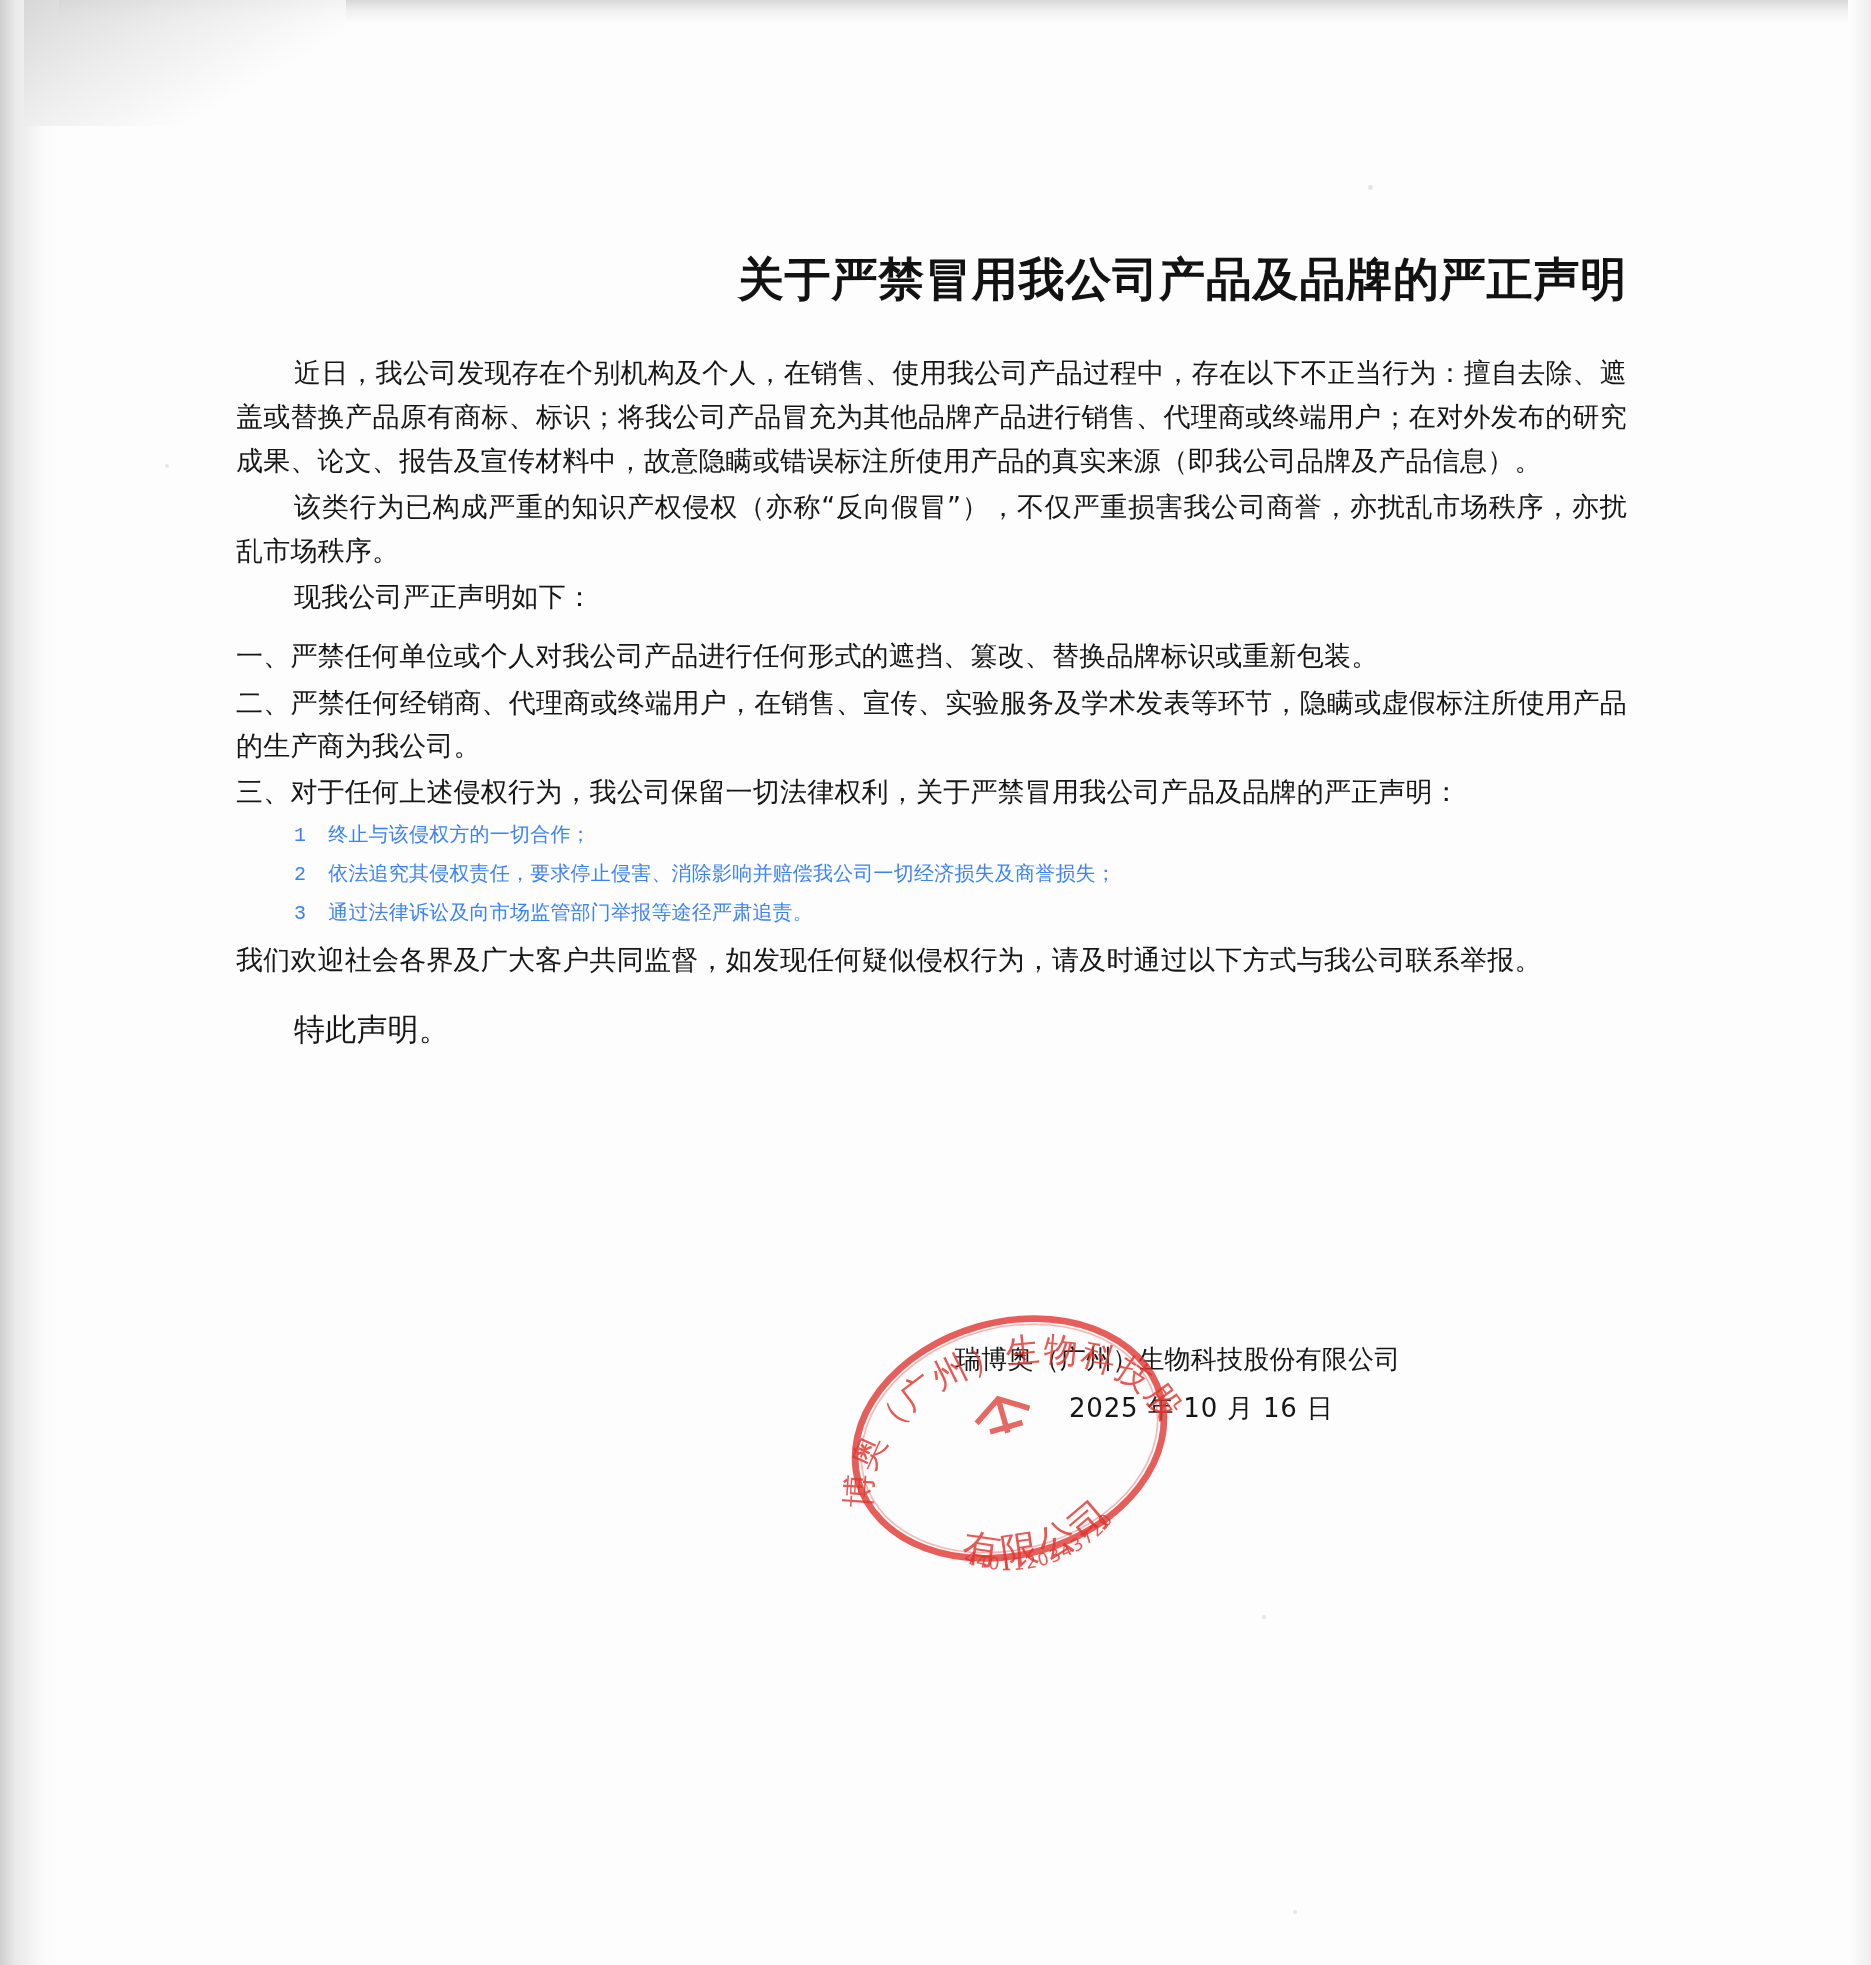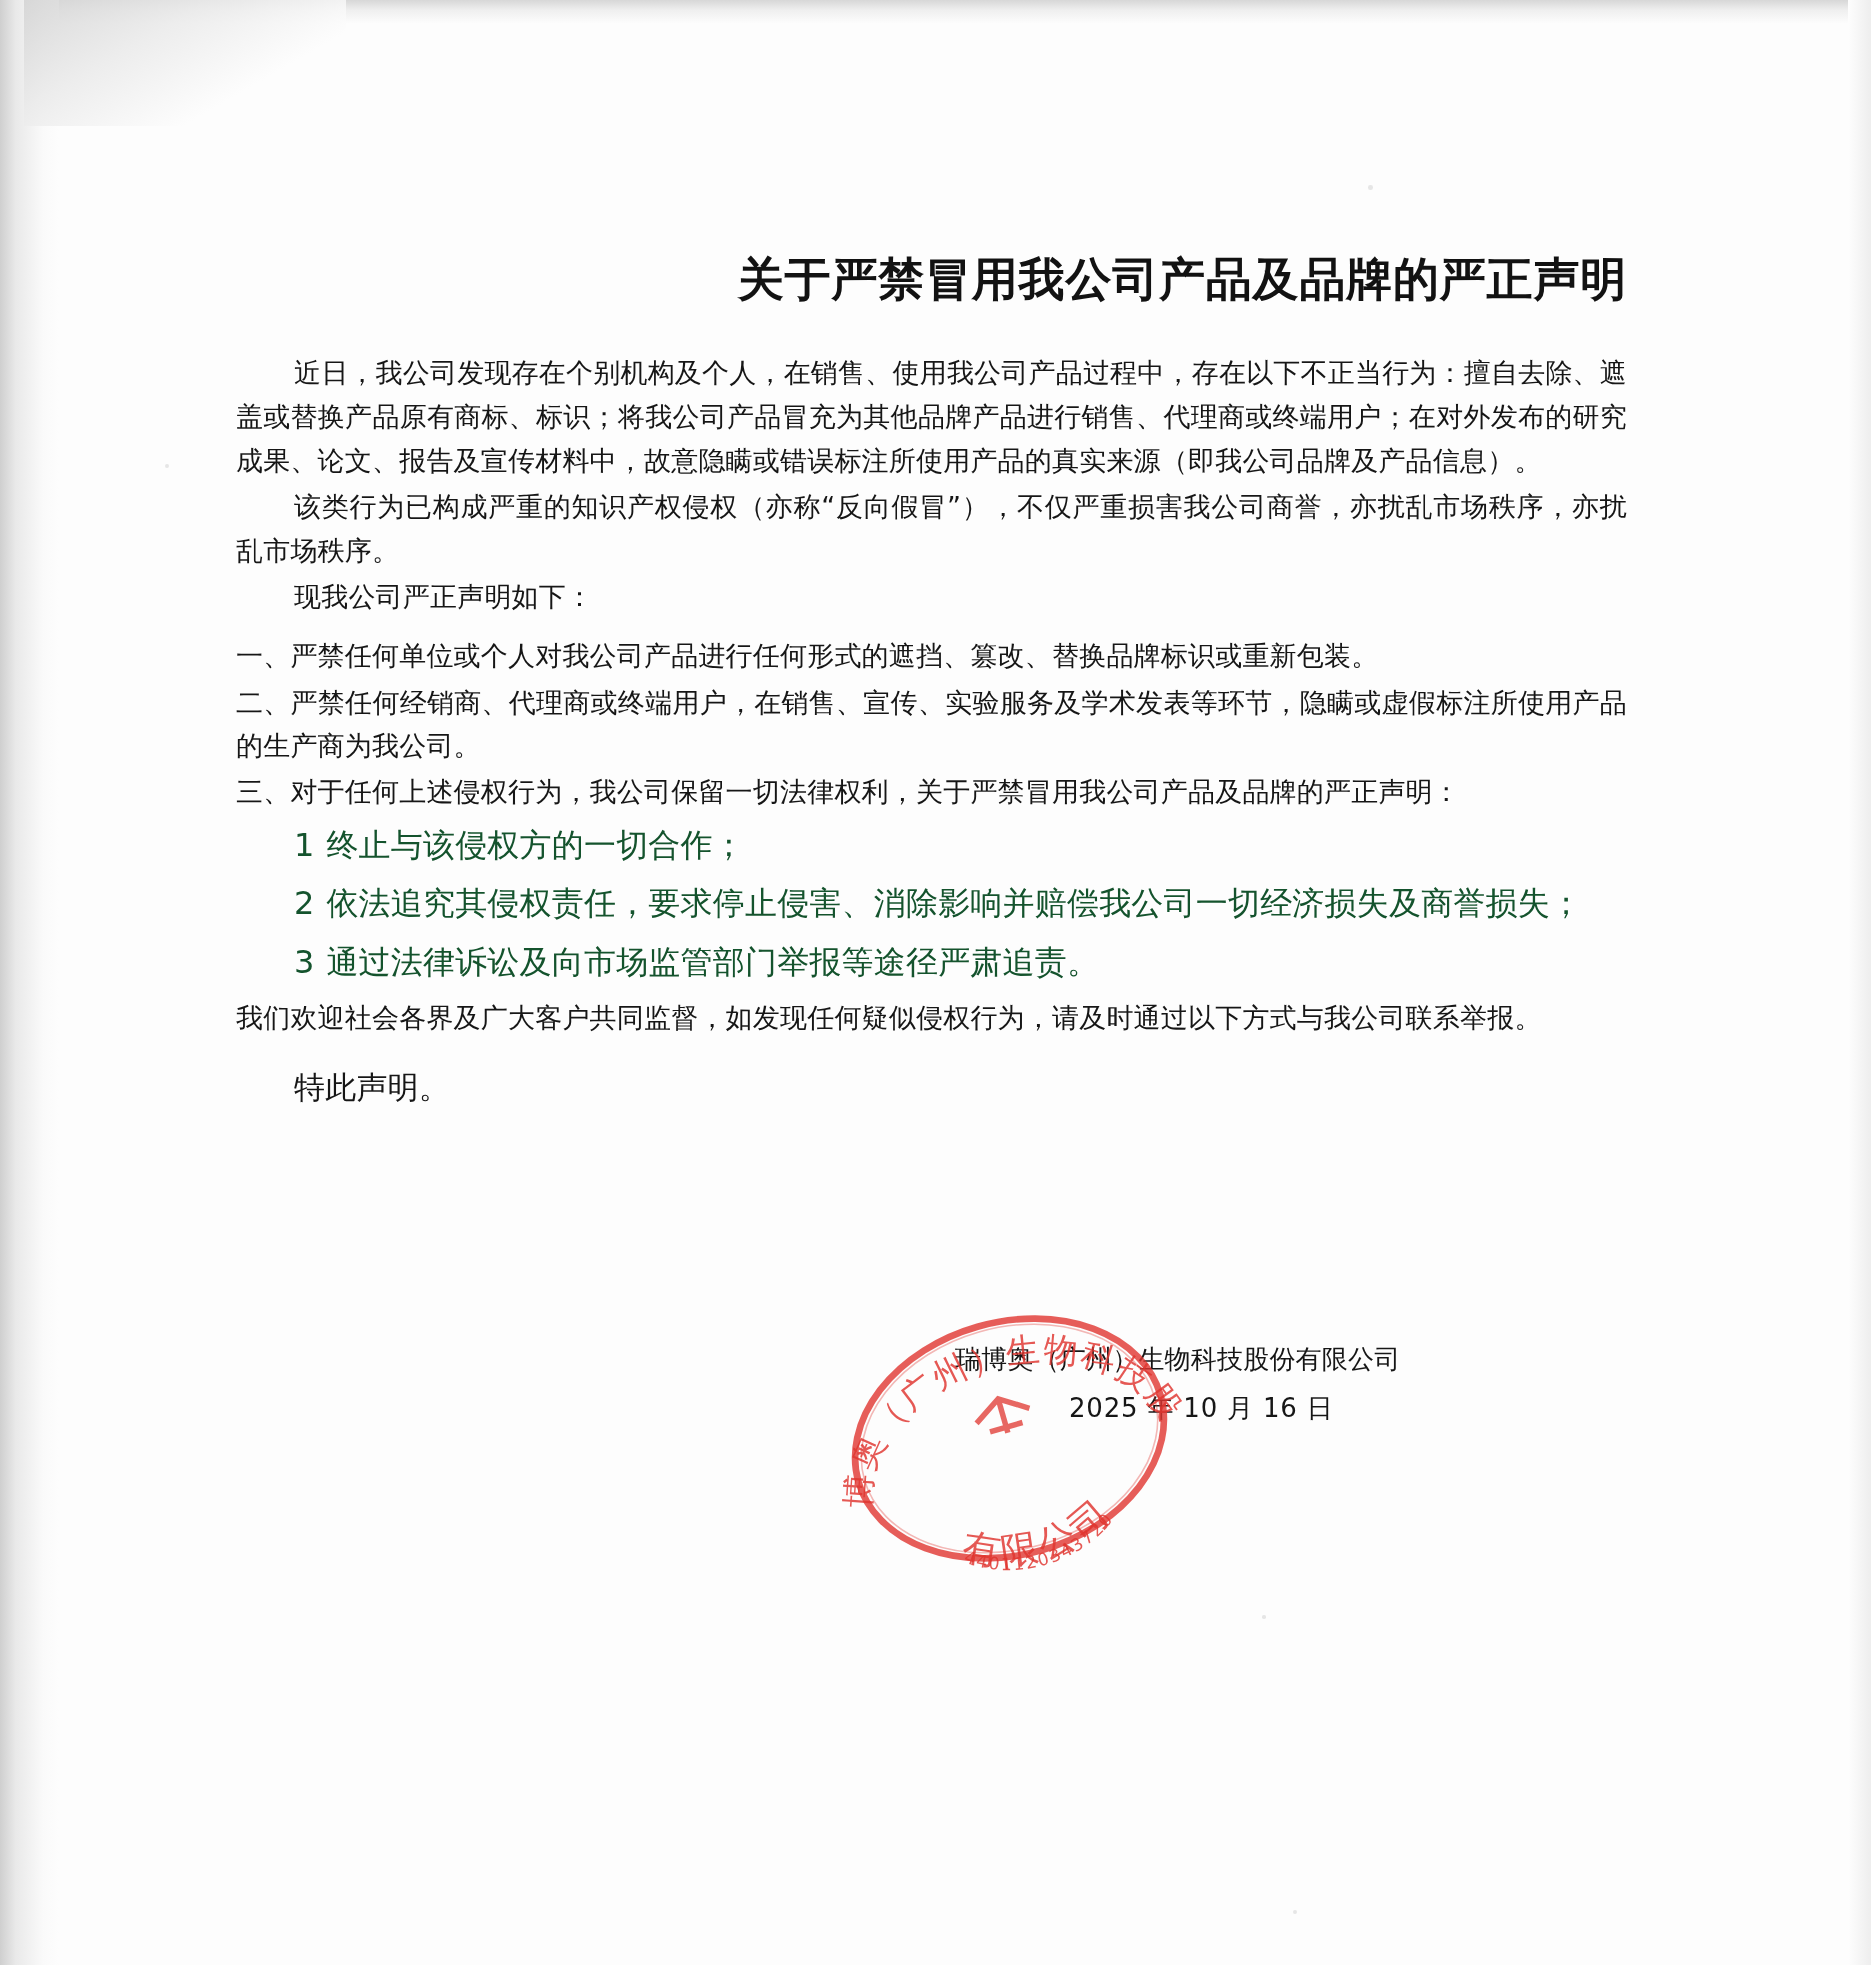--- a/index.html
+++ b/index.html
@@ -90,26 +90,27 @@
     text-justify: inter-character;
     letter-spacing: 0.2px;
   }
 
   .sub-list {
     margin: 5.5px 0 3.9px 0;
     padding: 0;
     list-style: none;
   }
   .sub-list li {
-    font-size: 32px;
-    line-height: 1.62;
-    color: #14532d;
+    font-size: 20px;
+    line-height: 1.62;
+    color: #3b82f6;
     margin: 0 0 7px 0;
     padding-left: 58px;
     letter-spacing: 0.2px;
+    font-family: Liberation Mono, monospace;
   }
   .sub-list li .num {
     display: inline-block;
     min-width: 22px;
   }
 
   .closing {
     font-size: 31px;
     line-height: 1.62;
     color: #161616;

